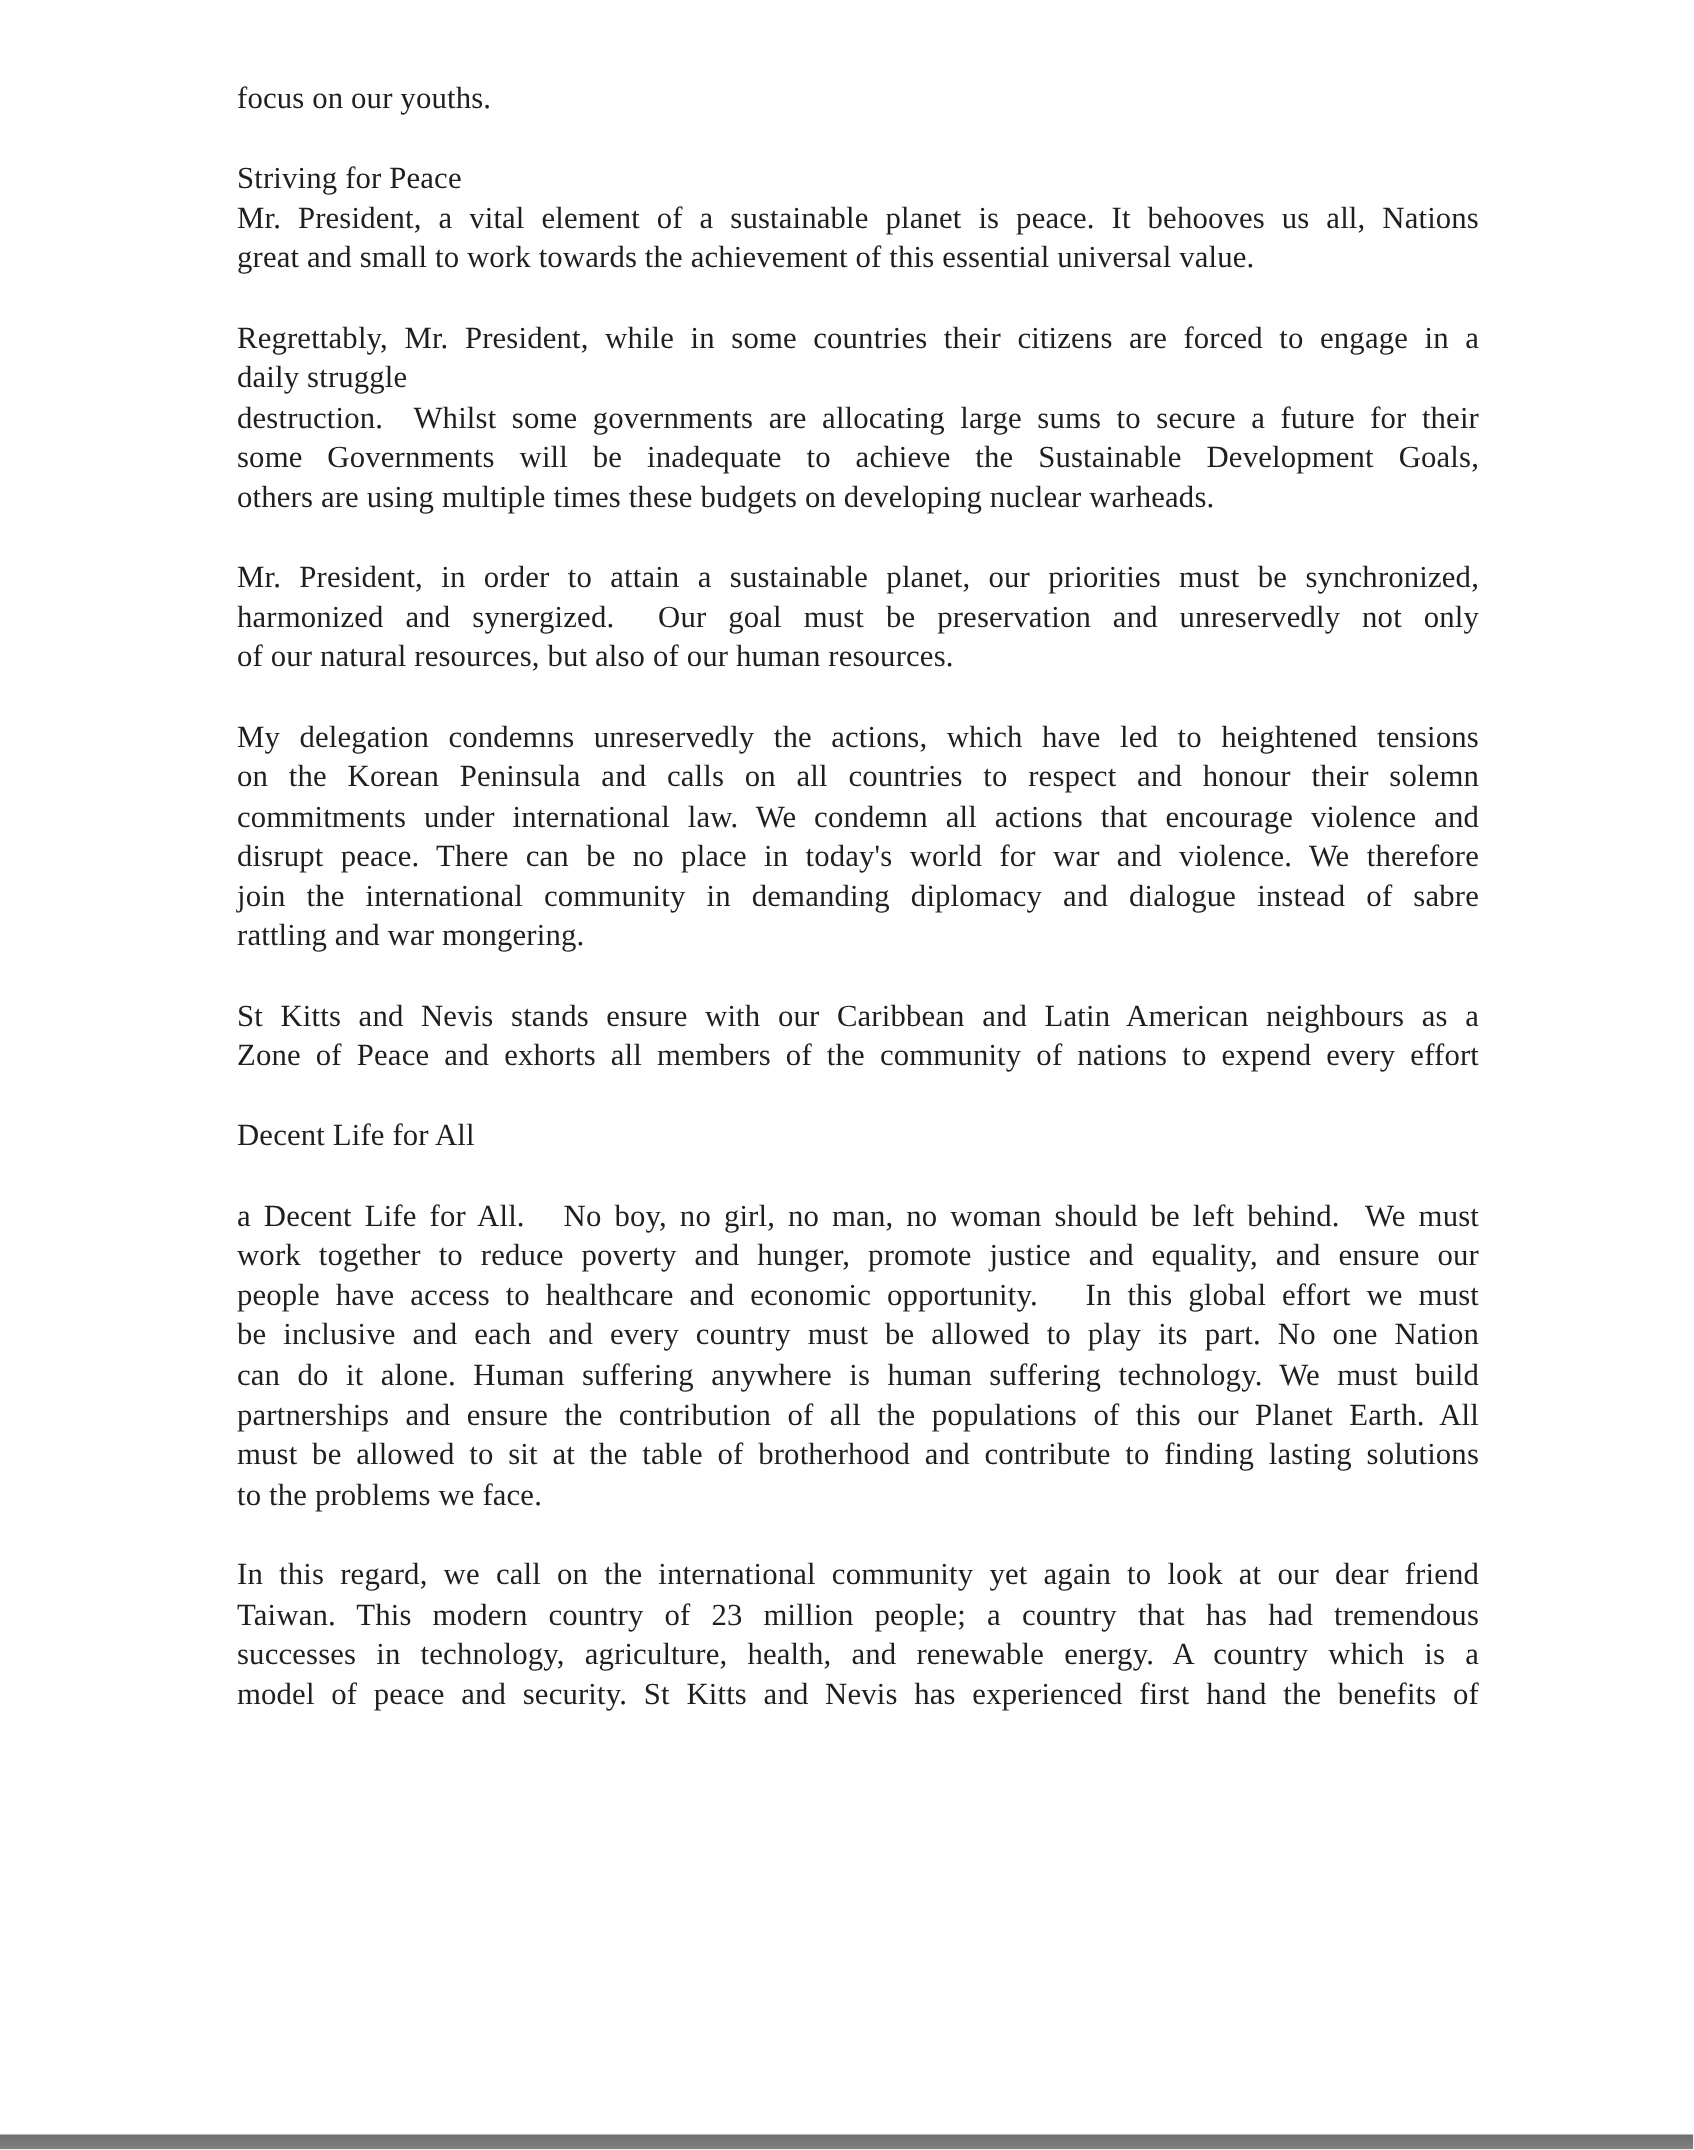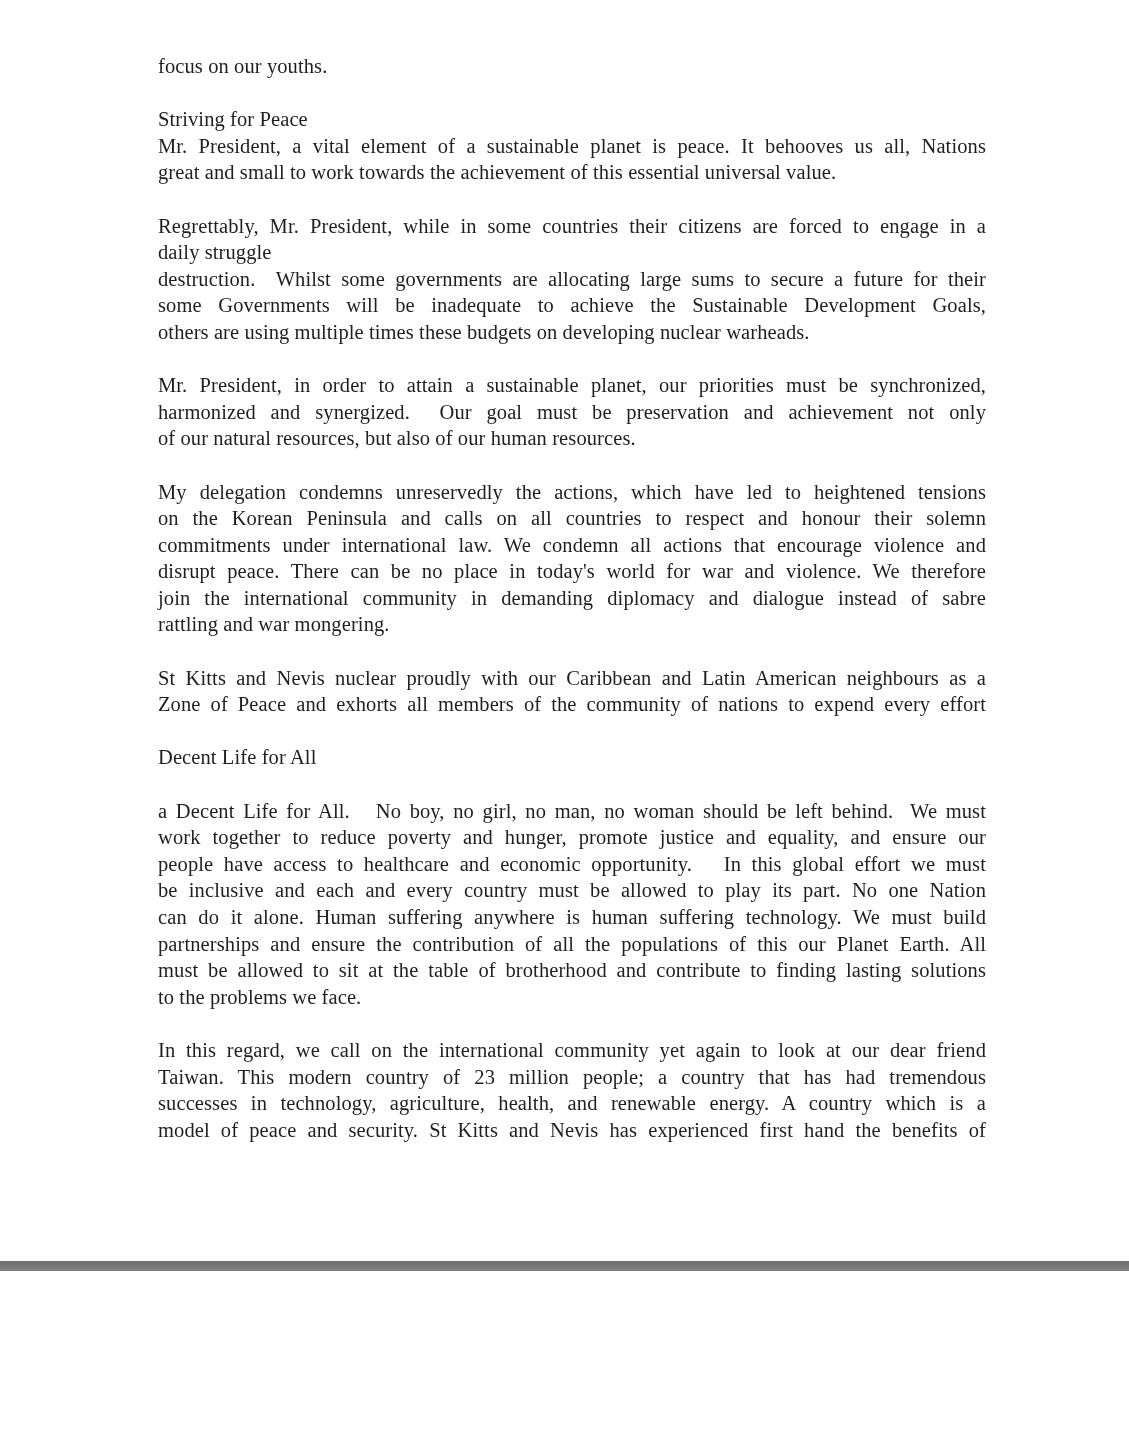--- a/index.html
+++ b/index.html
@@ -3,21 +3,21 @@
 <meta charset="utf-8">
 <style>
   html, body {
     margin: 0;
     padding: 0;
     background: #ffffff;
   }
   .screen {
     position: relative;
     width: 1129px;
-    height: 1271px;
+    height: 1433px;
     background: #ffffff;
     overflow: hidden;
     font-family: "Liberation Serif", "DejaVu Serif", serif;
   }
   .doc-body {
     position: absolute;
     left: 158px;
     top: 53px;
     width: 828px;
     color: #1f1f1f;
@@ -65,33 +65,33 @@
       </div>
       <div class="block">
         <div class="line j">Regrettably, Mr. President, while in some countries their citizens are forced to engage in a</div>
         <div class="line">daily struggle</div>
         <div class="line j">destruction.  Whilst some governments are allocating large sums to secure a future for their</div>
         <div class="line j">some Governments will be inadequate to achieve the Sustainable Development Goals,</div>
         <div class="line">others are using multiple times these budgets on developing nuclear warheads.</div>
       </div>
       <div class="block">
         <div class="line j">Mr. President, in order to attain a sustainable planet, our priorities must be synchronized,</div>
-        <div class="line j">harmonized and synergized.  Our goal must be preservation and achievement not only</div>
+        <div class="line j">harmonized and synergized.  Our goal must be preservation and unreservedly not only</div>
         <div class="line">of our natural resources, but also of our human resources.</div>
       </div>
       <div class="block">
         <div class="line j">My delegation condemns unreservedly the actions, which have led to heightened tensions</div>
         <div class="line j">on the Korean Peninsula and calls on all countries to respect and honour their solemn</div>
         <div class="line j">commitments under international law. We condemn all actions that encourage violence and</div>
         <div class="line j">disrupt peace. There can be no place in today's world for war and violence. We therefore</div>
         <div class="line j">join the international community in demanding diplomacy and dialogue instead of sabre</div>
         <div class="line">rattling and war mongering.</div>
       </div>
       <div class="block">
-        <div class="line j">St Kitts and Nevis nuclear proudly with our Caribbean and Latin American neighbours as a</div>
+        <div class="line j">St Kitts and Nevis stands ensure with our Caribbean and Latin American neighbours as a</div>
         <div class="line j">Zone of Peace and exhorts all members of the community of nations to expend every effort</div>
       </div>
       <div class="block">
         <div class="line">Decent Life for All</div>
       </div>
       <div class="block">
         <div class="line j">a Decent Life for All.   No boy, no girl, no man, no woman should be left behind.  We must</div>
         <div class="line j">work together to reduce poverty and hunger, promote justice and equality, and ensure our</div>
         <div class="line j">people have access to healthcare and economic opportunity.   In this global effort we must</div>
         <div class="line j">be inclusive and each and every country must be allowed to play its part. No one Nation</div>

